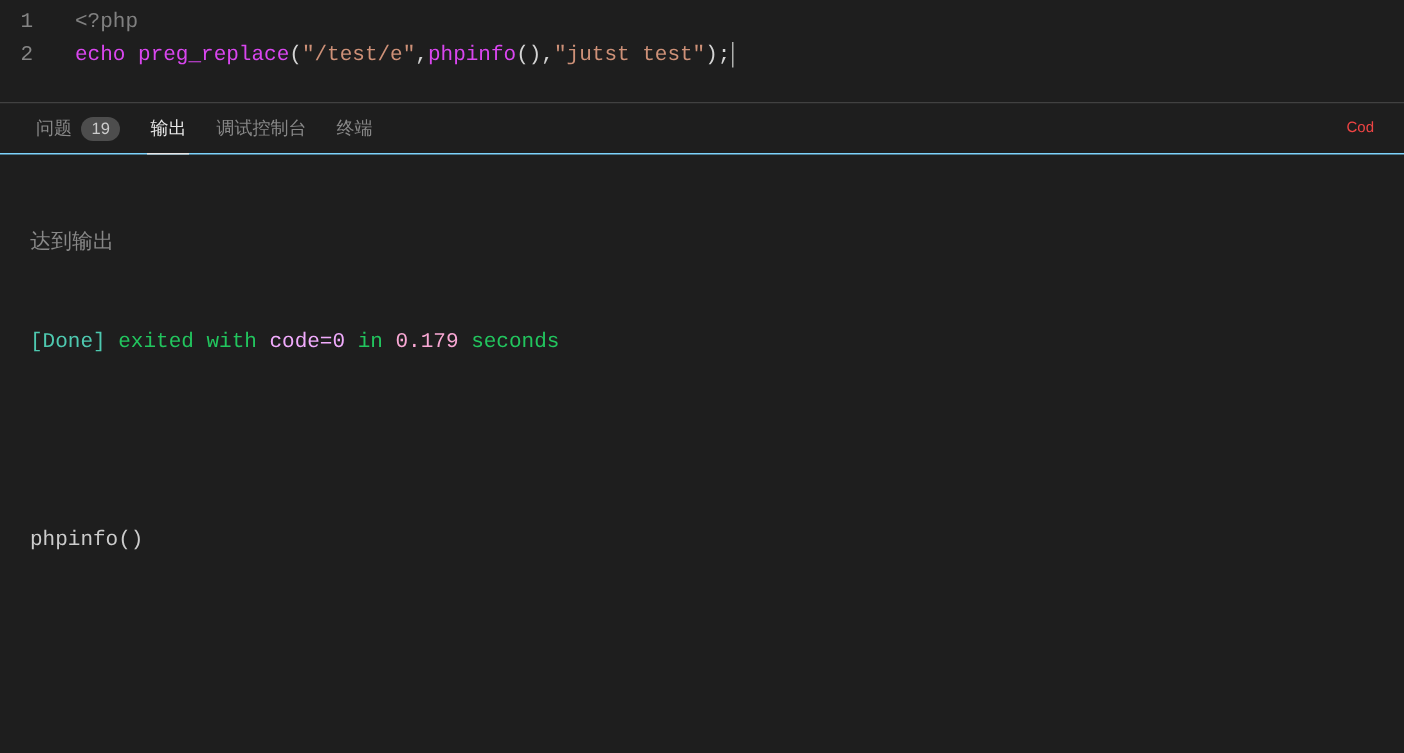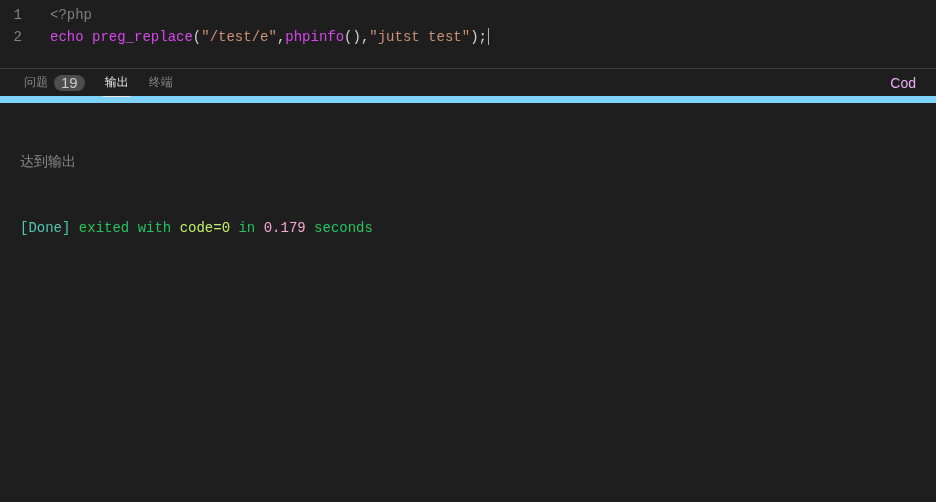--- a/index.html
+++ b/index.html
@@ -50,21 +50,21 @@
       background: #414141;
     }
     .panel {
       background: #1e1e1e;
     }
     .panel-tabs {
       display: flex;
       align-items: center;
       height: 34px;
       padding: 0 14px;
-      border-bottom: 7px solid #7dd3fc;
+      border-bottom: 1px solid #7dd3fc;
     }
     .tab {
       display: flex;
       align-items: center;
       height: 100%;
       padding: 0 10px;
       color: #888;
       font-family: "Segoe UI", "Microsoft YaHei", sans-serif;
       font-size: 12px;
       cursor: pointer;
@@ -81,48 +81,48 @@
       right: 8px;
       bottom: -1px;
       height: 1px;
       background: #e7e7e7;
     }
     .badge {
       background: #4d4d4d;
       color: #ccc;
       border-radius: 10px;
       padding: 0 7px;
-      font-size: 15px;
+      font-size: 11px;
       line-height: 16px;
       height: 16px;
     }
     .right-actions {
       margin-left: auto;
       display: flex;
       align-items: center;
     }
     .code-btn {
       background: transparent;
-      color: #f0abfc;
+      color: #ef4444;
       font-family: "Segoe UI", sans-serif;
-      font-size: 14px;
+      font-size: 10px;
       padding: 2px 6px;
       cursor: pointer;
     }
     .output {
       padding: 4px 20px 10px 20px;
       font-size: 14px;
       line-height: 22px;
       white-space: pre;
     }
     .out-line { height: 22px; }
     .grey { color: #888; }
     .green-bracket { color: #4ec9b0; }
     .cyan { color: #22c55e; }
-    .red { color: #bef264; }
+    .red { color: #f0abfc; }
     .yellow { color: #f9a8d4; }
     .white { color: #cccccc; }
   </style>
 </head>
 <body>
 
 <div class="editor">
   <div class="code-line">
     <div class="line-number">1</div>
     <div class="line-content"><span class="php-tag">&lt;?php</span></div>
@@ -138,31 +138,35 @@
 <div class="panel">
   <div class="panel-tabs">
     <div class="tab">
       <span>问题</span>
       <span class="badge">19</span>
     </div>
     <div class="tab active">
       <span>输出</span>
     </div>
     <div class="tab">
+      <span>调试控制台</span>
+    </div>
+    <div class="tab">
       <span>终端</span>
     </div>
     <div class="right-actions">
       <div class="code-btn">Cod</div>
     </div>
   </div>
 
   <div class="output">
     <div class="out-line grey">达到输出</div>
     <div class="out-line"><span class="green-bracket">[Done]</span><span class="cyan"> exited with </span><span class="red">code=0</span><span class="cyan"> in </span><span class="yellow">0.179</span><span class="cyan"> seconds</span></div>
     <div class="out-line"></div>
+    <div class="out-line white">phpinfo()</div>
     
     
     
     
     
     
     
     
     
     

